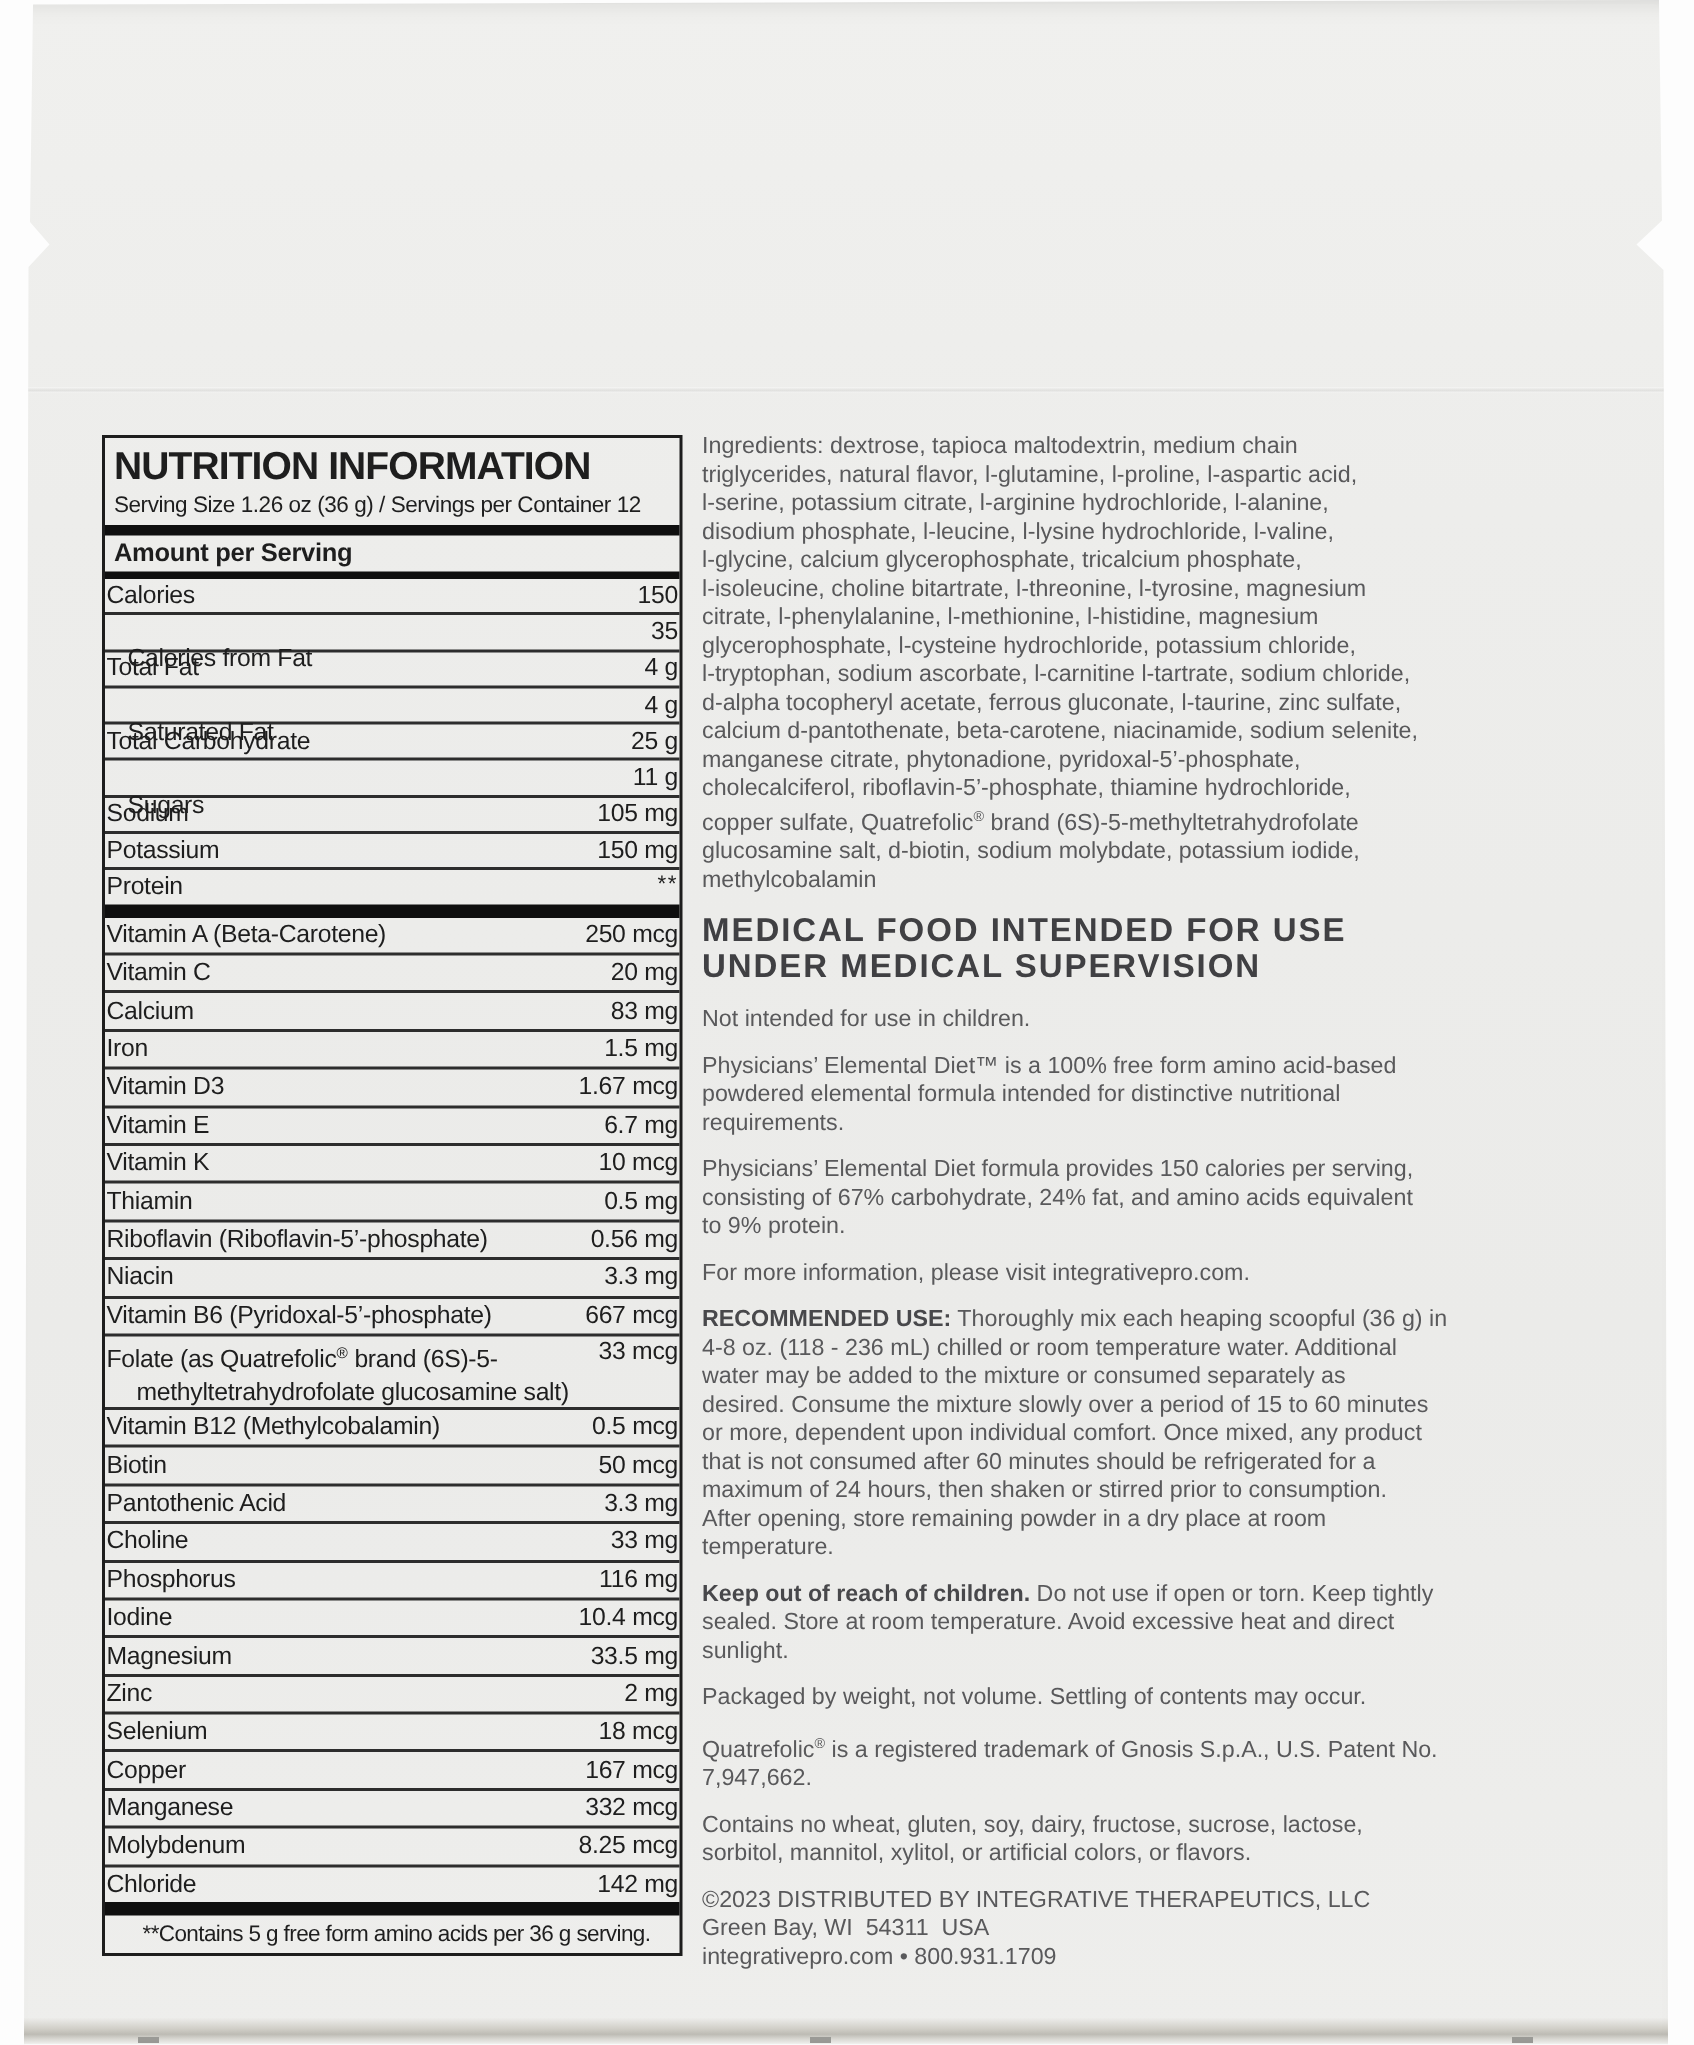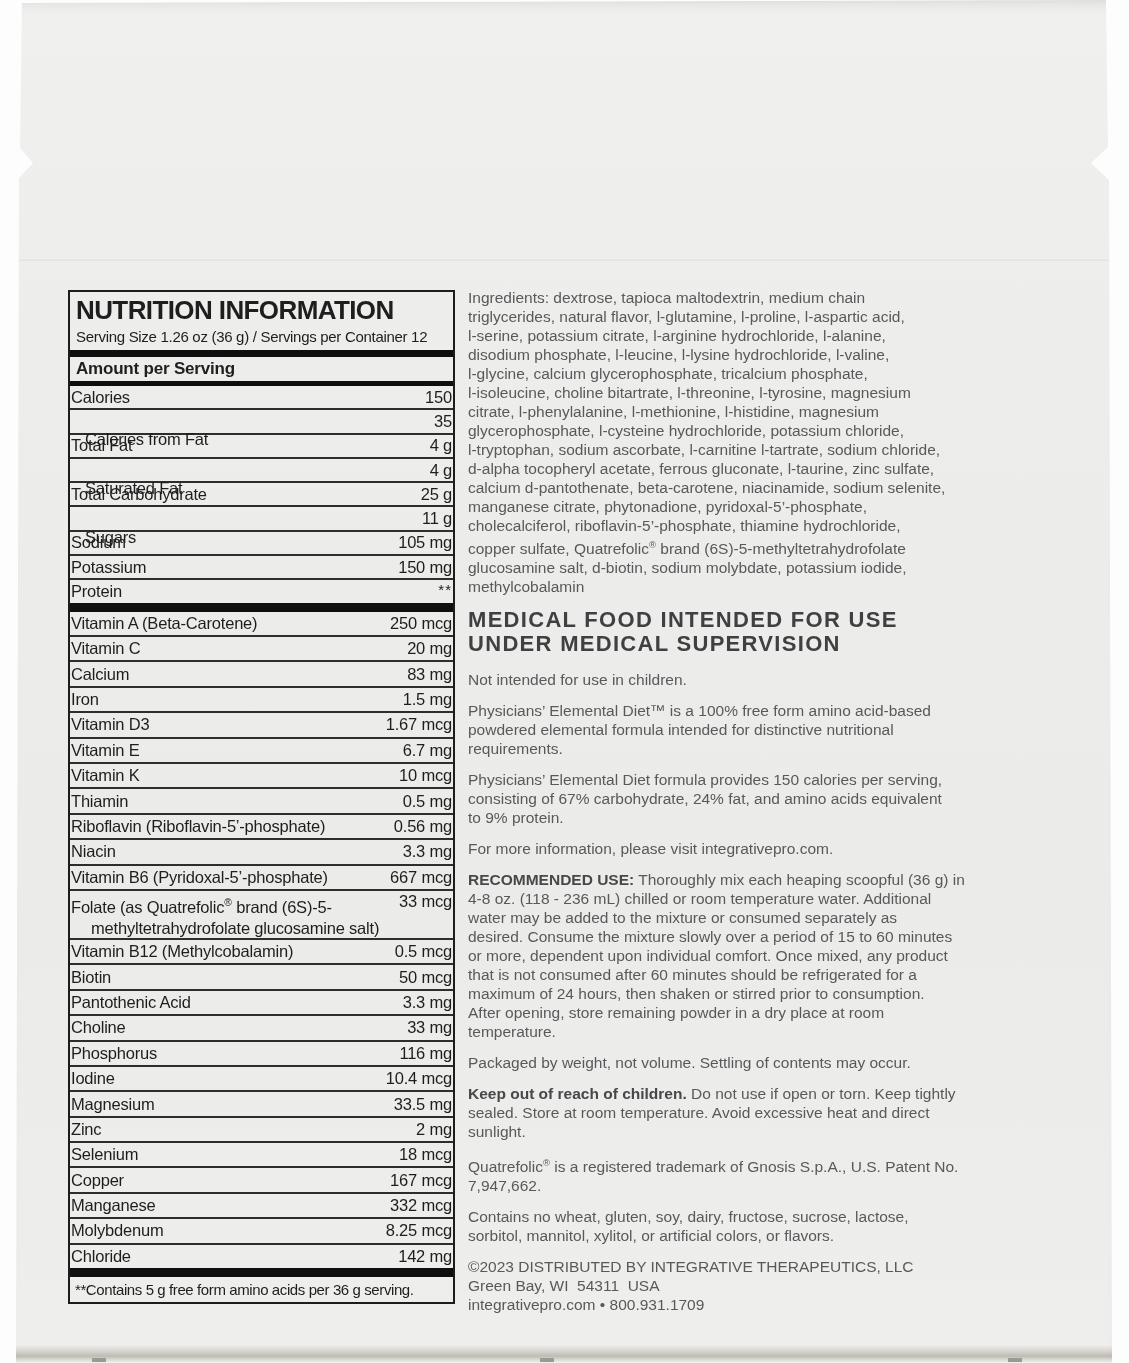--- a/index.html
+++ b/index.html
@@ -43,21 +43,21 @@
   .rows .row{display:flex;justify-content:space-between;align-items:center;height:22.3px;padding:0 1px;font-size:16.5px;}
   .rows.micro .row{height:23.4px;}
   .rows .row + .row{border-top:2px solid #2d2d2d;}
   .row.indent .lbl{padding-left:14px;margin-top:37px;}
   .row.tall{height:47px !important;align-items:flex-start;}
   .row.tall .lbl{line-height:22px;padding-top:1px;}
   .row.tall .val{padding-top:1px;}
   .lbl2{padding-left:20px;margin-top:40px;}
   .val{white-space:nowrap;}
   .val-top{align-self:flex-start;font-size:15px;padding-top:1px;letter-spacing:1px;}
-  .n-foot{font-size:15px;letter-spacing:-0.4px;line-height:23px;padding:1px 5px;white-space:nowrap;}
+  .n-foot{font-size:15px;letter-spacing:-0.4px;line-height:23px;padding:1px 5px;white-space:nowrap;margin-left:20px;}
   .reg{font-size:62%;vertical-align:super;letter-spacing:0;}
   
   .rcol{position:absolute;left:468px;top:288px;width:596px;color:#59595b;font-size:15.5px;line-height:19px;}
   .rcol .blk{margin:0 0 12px;}
   .rcol b{color:#48484b;}
   .rcol .heading{
     font-weight:bold;color:#404043;font-size:22px;line-height:24px;
     letter-spacing:1.3px;margin:2px 0 14px;
   }
 </style>
@@ -223,21 +223,21 @@
   </section>
 
   <section class="rcol" id="info-col">
       <div class="blk para">Ingredients: dextrose, tapioca maltodextrin, medium chain<br>triglycerides, natural flavor, l-glutamine, l-proline, l-aspartic acid,<br>l-serine, potassium citrate, l-arginine hydrochloride, l-alanine,<br>disodium phosphate, l-leucine, l-lysine hydrochloride, l-valine,<br>l-glycine, calcium glycerophosphate, tricalcium phosphate,<br>l-isoleucine, choline bitartrate, l-threonine, l-tyrosine, magnesium<br>citrate, l-phenylalanine, l-methionine, l-histidine, magnesium<br>glycerophosphate, l-cysteine hydrochloride, potassium chloride,<br>l-tryptophan, sodium ascorbate, l-carnitine l-tartrate, sodium chloride,<br>d-alpha tocopheryl acetate, ferrous gluconate, l-taurine, zinc sulfate,<br>calcium d-pantothenate, beta-carotene, niacinamide, sodium selenite,<br>manganese citrate, phytonadione, pyridoxal-5’-phosphate,<br>cholecalciferol, riboflavin-5’-phosphate, thiamine hydrochloride,<br>copper sulfate, Quatrefolic<span class="reg">®</span> brand (6S)-5-methyltetrahydrofolate<br>glucosamine salt, d-biotin, sodium molybdate, potassium iodide,<br>methylcobalamin</div>
       <div class="blk heading">MEDICAL FOOD INTENDED FOR USE<br>UNDER MEDICAL SUPERVISION</div>
       <div class="blk para">Not intended for use in children.</div>
       <div class="blk para">Physicians’ Elemental Diet™ is a 100% free form amino acid-based<br>powdered elemental formula intended for distinctive nutritional<br>requirements.</div>
       <div class="blk para">Physicians’ Elemental Diet formula provides 150 calories per serving,<br>consisting of 67% carbohydrate, 24% fat, and amino acids equivalent<br>to 9% protein.</div>
       <div class="blk para">For more information, please visit integrativepro.com.</div>
       <div class="blk para"><b>RECOMMENDED USE:</b> Thoroughly mix each heaping scoopful (36 g) in<br>4-8 oz. (118 - 236 mL) chilled or room temperature water. Additional<br>water may be added to the mixture or consumed separately as<br>desired. Consume the mixture slowly over a period of 15 to 60 minutes<br>or more, dependent upon individual comfort. Once mixed, any product<br>that is not consumed after 60 minutes should be refrigerated for a<br>maximum of 24 hours, then shaken or stirred prior to consumption.<br>After opening, store remaining powder in a dry place at room<br>temperature.</div>
+      <div class="blk para"><b>Keep out of reach of children.</b> Do not use if open or torn. Keep tightly<br>sealed. Store at room temperature. Avoid excessive heat and direct<br>sunlight.</div>
       <div class="blk para">Packaged by weight, not volume. Settling of contents may occur.</div>
-      <div class="blk para"><b>Keep out of reach of children.</b> Do not use if open or torn. Keep tightly<br>sealed. Store at room temperature. Avoid excessive heat and direct<br>sunlight.</div>
       <div class="blk para">Quatrefolic<span class="reg">®</span> is a registered trademark of Gnosis S.p.A., U.S. Patent No.<br>7,947,662.</div>
       <div class="blk para">Contains no wheat, gluten, soy, dairy, fructose, sucrose, lactose,<br>sorbitol, mannitol, xylitol, or artificial colors, or flavors.</div>
       <div class="blk para">©2023 DISTRIBUTED BY INTEGRATIVE THERAPEUTICS, LLC<br>Green Bay, WI&nbsp;&nbsp;54311&nbsp;&nbsp;USA<br>integrativepro.com • 800.931.1709</div>
     </section>
 
   <div class="shade"></div>
 </div>
 
 </body></html>

